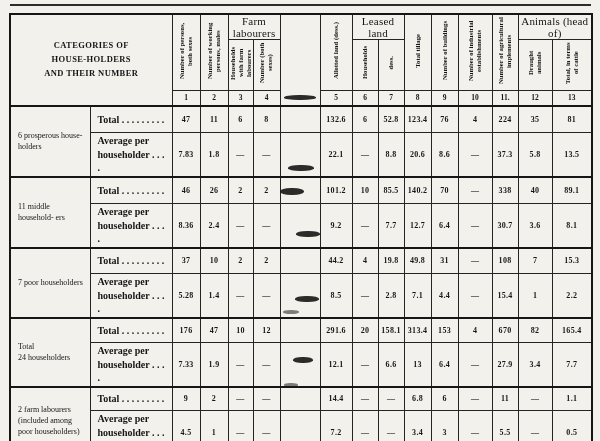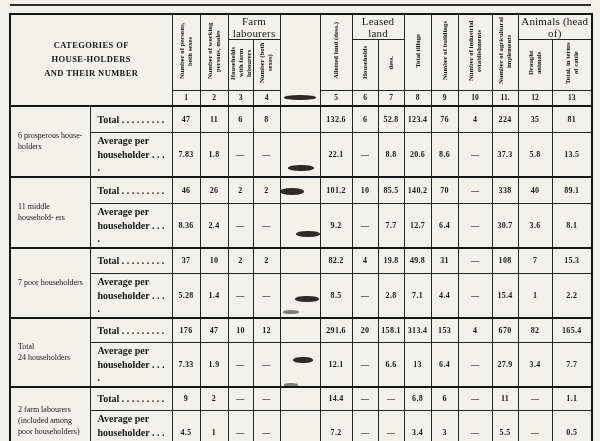--- a/index.html
+++ b/index.html
@@ -193,21 +193,21 @@
         <td class="val">8.1</td>
       </tr>
       <tr class="row-total" style="height: 26px;">
         <td class="catcell" rowspan="2">7 poor householders</td>
         <td class="rowtype">Total . . . . . . . . .</td>
         <td class="val">37</td>
         <td class="val">10</td>
         <td class="val">2</td>
         <td class="val">2</td>
         <td class="gutter"></td>
-        <td class="val">82.2</td>
+        <td class="val">44.2</td>
         <td class="val">4</td>
         <td class="val">19.8</td>
         <td class="val">49.8</td>
         <td class="val">31</td>
         <td class="val">—</td>
         <td class="val">108</td>
         <td class="val">7</td>
         <td class="val">15.3</td>
       </tr>
       <tr class="row-avg" style="height: 40px;">

